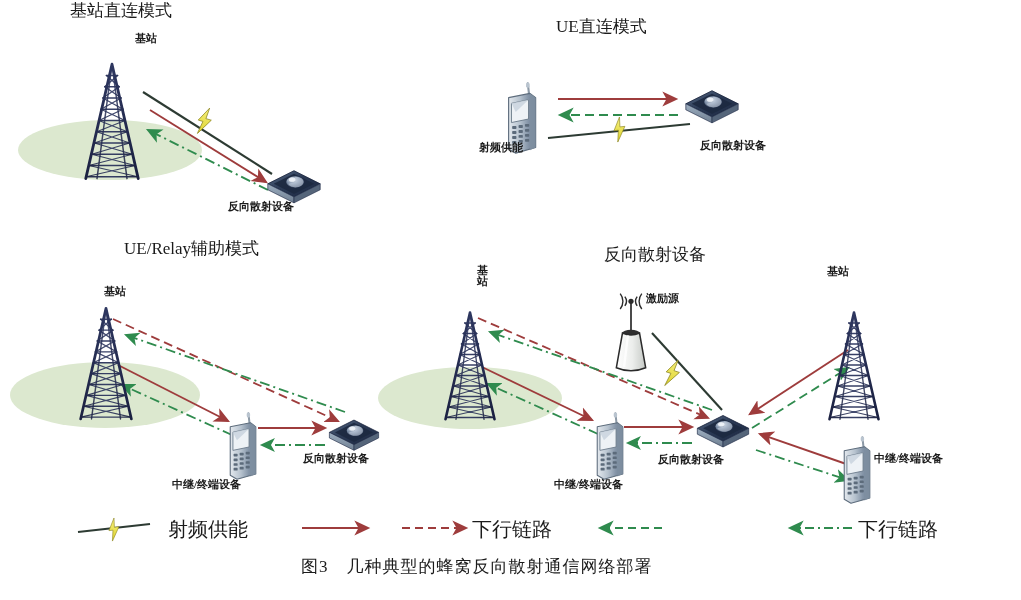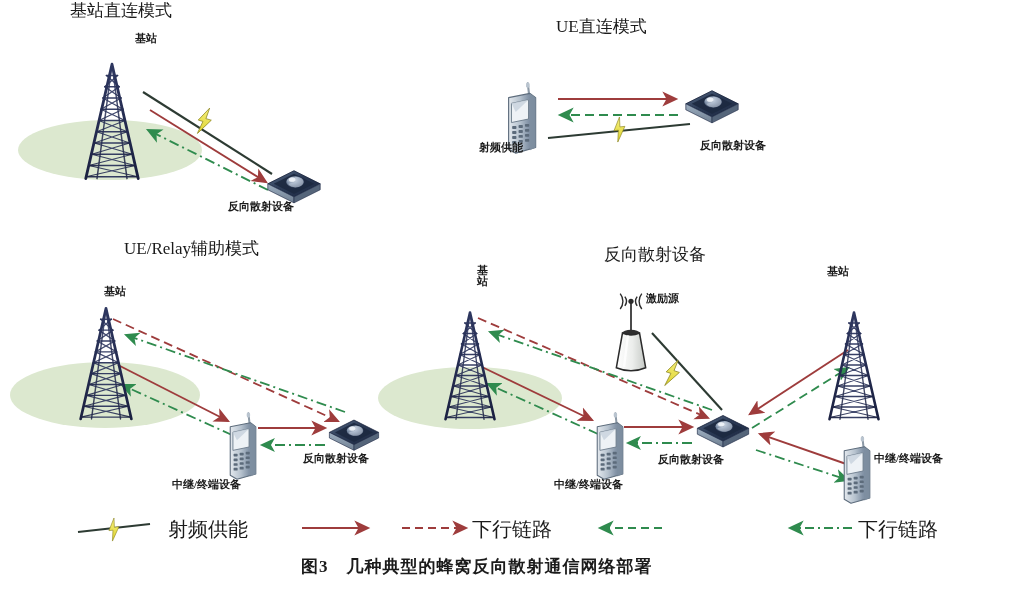--- a/index.html
+++ b/index.html
@@ -273,15 +273,15 @@
   <div class="lbl node-label" style="left:646px;top:292px;">激励源</div>
   <div class="lbl node-label" style="left:827px;top:265px;">基站</div>
   <div class="lbl node-label" style="left:554px;top:478px;">中继/终端设备</div>
   <div class="lbl node-label" style="left:658px;top:453px;">反向散射设备</div>
   <div class="lbl node-label" style="left:874px;top:452px;">中继/终端设备</div>
 
   <div class="lbl legend-lbl" style="left:168px;top:518px;">射频供能</div>
   <div class="lbl legend-lbl" style="left:472px;top:518px;">下行链路</div>
   <div class="lbl legend-lbl" style="left:858px;top:518px;">下行链路</div>
 
-  <div class="lbl caption" style="left:301px;top:558px;font-weight:bold;">图3　几种典型的蜂窝反向散射通信网络部署</div>
+  <div class="lbl caption" style="left:301px;top:558px;">图3　几种典型的蜂窝反向散射通信网络部署</div>
 
 </div>
 
 </body></html>

